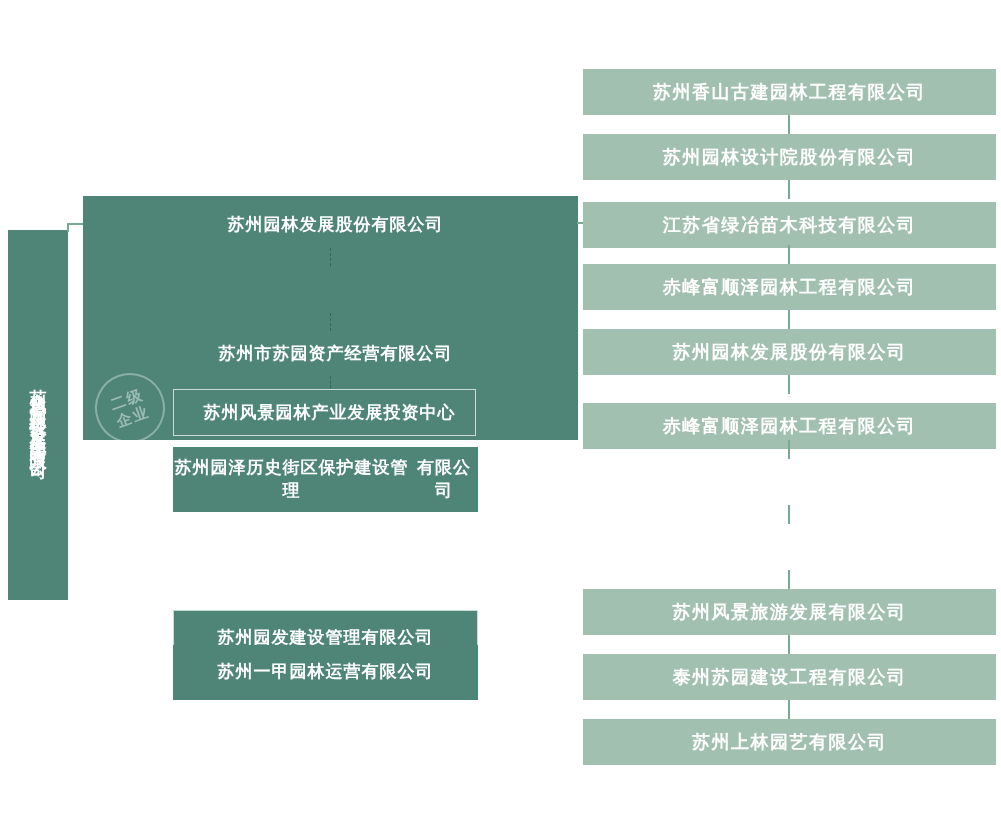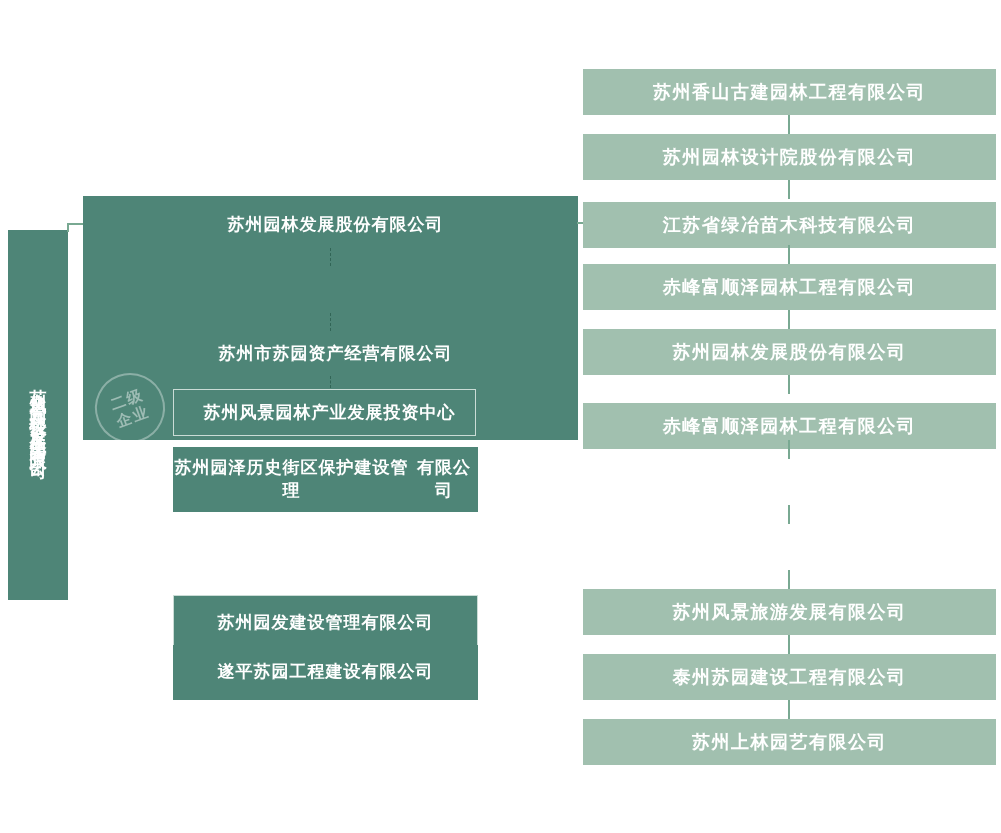--- a/index.html
+++ b/index.html
@@ -75,25 +75,25 @@
 
   <div class="watermark">
     <span>二级</span>
     <span>企业</span>
   </div>
 
   <div class="mid-box" style="top:447px;height:65px">
     <span>苏州园泽历史街区保护建设管理</span>
     <span>有限公司</span>
   </div>
-  <div class="mid-box outlined" style="top:595px;height:57px">
+  <div class="mid-box outlined" style="top:610px;height:57px">
     <span>苏州园发建设管理有限公司</span>
   </div>
   <div class="mid-box" style="top:645px;height:55px">
-    <span>遂平苏园工程建设有限公司</span>
+    <span>苏州一甲园林运营有限公司</span>
   </div>
 
   <div class="conn conn-mid-h"></div>
 
   <div class="t3-box" style="top:69px">
       <span>苏州香山古建园林工程有限公司</span>
     </div>
   <div class="conn vline" style="top:115px"></div>
   <div class="t3-box" style="top:134px">
       <span>苏州园林设计院股份有限公司</span>

